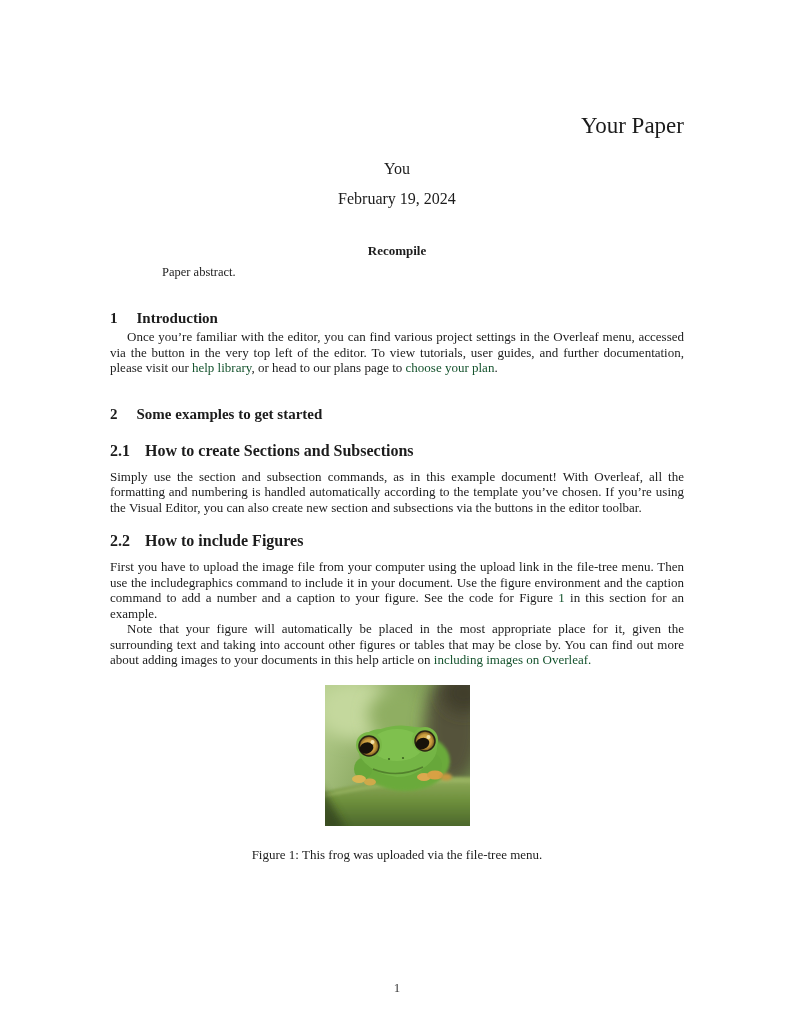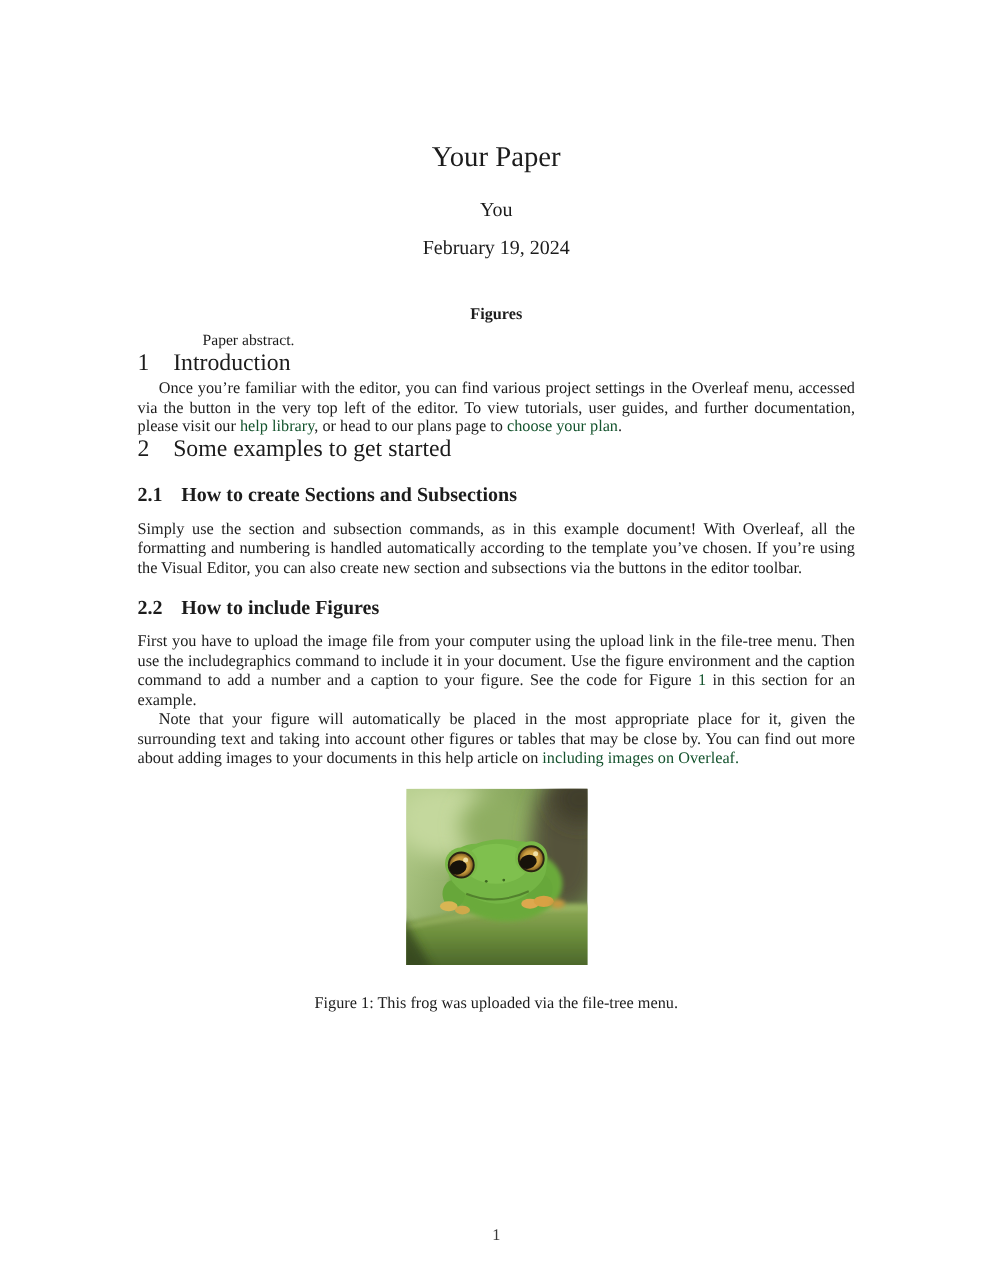--- a/index.html
+++ b/index.html
@@ -13,21 +13,21 @@
     overflow: hidden;
   }
   .content {
     position: absolute;
     left: 110px;
     top: 0;
     width: 574px;
     padding-top: 112px;
   }
   .paper-title {
-    text-align: center;
+    text-align: right;
     font-size: 23px;
     font-weight: normal;
     line-height: 27px;
   }
   .paper-author {
     text-align: center;
     font-size: 16px;
     margin-top: 21px;
   }
   .paper-date {
@@ -41,22 +41,23 @@
     font-weight: bold;
     margin-top: 35px;
   }
   .abstract-text {
     font-size: 12.5px;
     margin-top: 6px;
     padding: 0 36px;
     text-indent: 16px;
   }
   h2.section-heading {
-    font-size: 19px;
-    font-weight: normal;
+    font-size: 15px;
+    font-weight: bold;
+    margin-top: 27px;
     line-height: 22px;
   }
   h3.subsection-heading {
     font-size: 16px;
     font-weight: bold;
     margin-top: 16px;
     line-height: 19px;
   }
   .sec-num { margin-right: 19px; }
   .subsec-num { margin-right: 15px; }
@@ -100,21 +101,21 @@
 </style>
 </head>
 <body>
 
 <div class="content">
 
   <h1 class="paper-title">Your Paper</h1>
   <div class="paper-author">You</div>
   <div class="paper-date">February 19, 2024</div>
 
-  <div class="abstract-heading">Figures</div>
+  <div class="abstract-heading">Recompile</div>
   <p class="abstract-text">Paper abstract.</p>
 
   <h2 class="section-heading"><span class="sec-num">1</span><span>Introduction</span></h2>
 
 
   <p class="body indent"><span>Once you’re familiar with the editor, you can find various project settings in the Overleaf menu, accessed via the button in the very top left of the editor. To view tutorials, user guides, and further documentation, please visit our </span><a class="doc-link">help library</a><span>, or head to our plans page to </span><a class="doc-link">choose your plan</a><span>.</span></p>
 
   <h2 class="section-heading"><span class="sec-num">2</span><span>Some examples to get started</span></h2>
 
   <h3 class="subsection-heading"><span class="subsec-num">2.1</span><span>How to create Sections and Subsections</span></h3>

